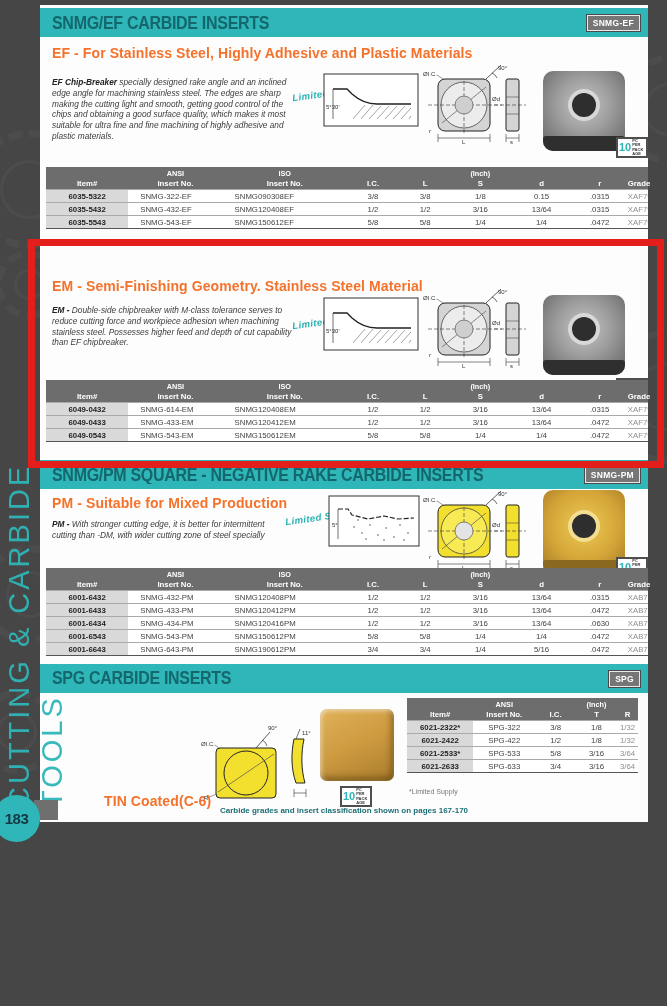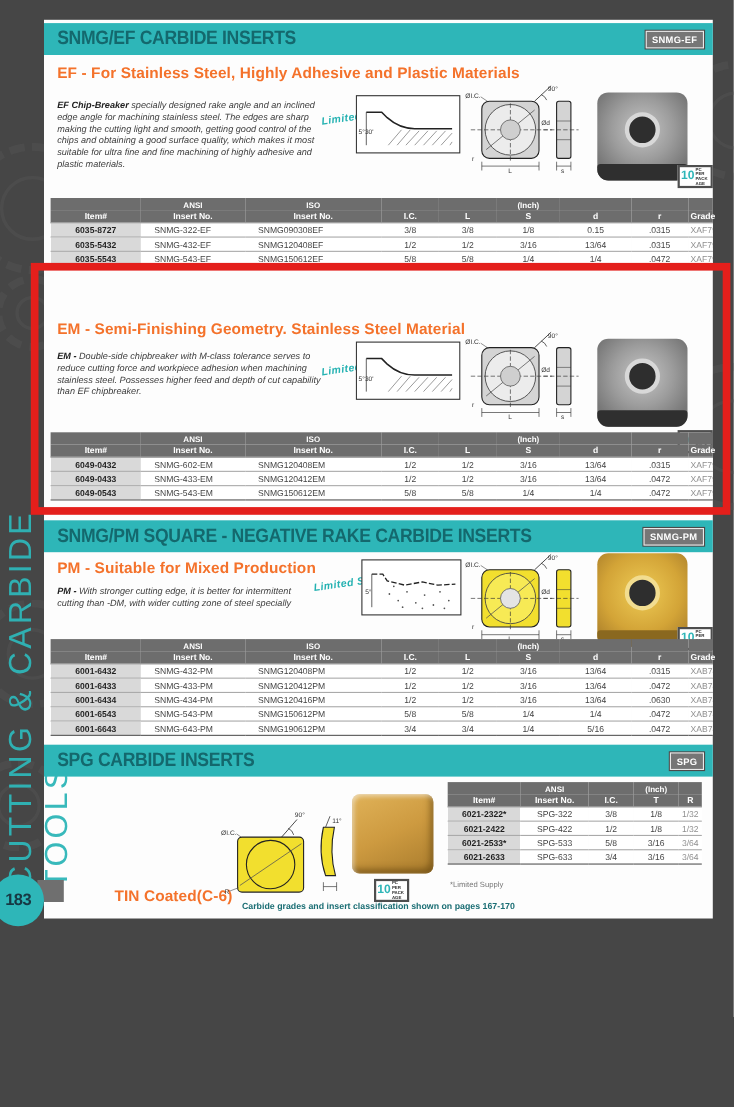--- a/index.html
+++ b/index.html
@@ -2,21 +2,21 @@
 <html><head>
 <meta charset="utf-8">
 <style>
   html,body{margin:0;padding:0;}
   body{width:667px;height:1006px;position:relative;overflow:hidden;background:#464646;
        font-family:"Liberation Sans",sans-serif;}
   
   .gear{position:absolute;border:7px dashed #555;border-radius:50%;opacity:.45;z-index:0;}
   .gear::after{content:"";position:absolute;inset:22%;border:3px solid #555;border-radius:50%;}
   
-  .page{position:absolute;left:40px;top:18px;width:608px;height:817px;background:#fdfdfd;z-index:1;}
+  .page{position:absolute;left:40px;top:5px;width:608px;height:817px;background:#fdfdfd;z-index:1;}
   .section{position:absolute;left:0;width:608px;}
   .bar{position:absolute;left:0;top:3px;width:608px;height:29px;background:#2eb6b8;
        display:flex;align-items:center;justify-content:space-between;padding:0 8px 0 12px;box-sizing:border-box;}
   .bar-title{color:#14686d;font-weight:bold;font-size:16px;letter-spacing:-.3px;transform:scaleY(1.1);white-space:nowrap;}
   .bar-badge{background:#767676;color:#fff;font-weight:bold;font-size:8.5px;padding:2px 5px;
        border:1px solid #e9e9e9;box-shadow:0 0 0 1px #4a4a4a;letter-spacing:.3px;}
   .subtitle{position:absolute;left:12px;color:#f4722b;font-weight:bold;font-size:14px;letter-spacing:.1px;}
   .desc{position:absolute;font-size:8.3px;color:#3c3c3c;line-height:1.3;margin:0;font-style:italic;}
   .desc b{color:#222;}
   .limited{position:absolute;color:#25b2b2;font-weight:bold;font-style:italic;font-size:9.5px;
@@ -168,21 +168,21 @@
             <th>I.C.</th>
             <th>L</th>
             <th>S</th>
             <th>d</th>
             <th>r</th>
             <th>Grade</th>
           </tr>
         </thead>
         <tbody>
           <tr>
-            <td>6035-8727</td>
+            <td>6035-5322</td>
             <td>SNMG-322-EF</td>
             <td>SNMG090308EF</td>
             <td>3/8</td>
             <td>3/8</td>
             <td>1/8</td>
             <td>0.15</td>
             <td>.0315</td>
             <td>XAF798</td>
           </tr>
           <tr>
@@ -291,21 +291,21 @@
             <th>L</th>
             <th>S</th>
             <th>d</th>
             <th>r</th>
             <th>Grade</th>
           </tr>
         </thead>
         <tbody>
           <tr>
             <td>6049-0432</td>
-            <td>SNMG-602-EM</td>
+            <td>SNMG-614-EM</td>
             <td>SNMG120408EM</td>
             <td>1/2</td>
             <td>1/2</td>
             <td>3/16</td>
             <td>13/64</td>
             <td>.0315</td>
             <td>XAF798</td>
           </tr>
           <tr>
             <td>6049-0433</td>

